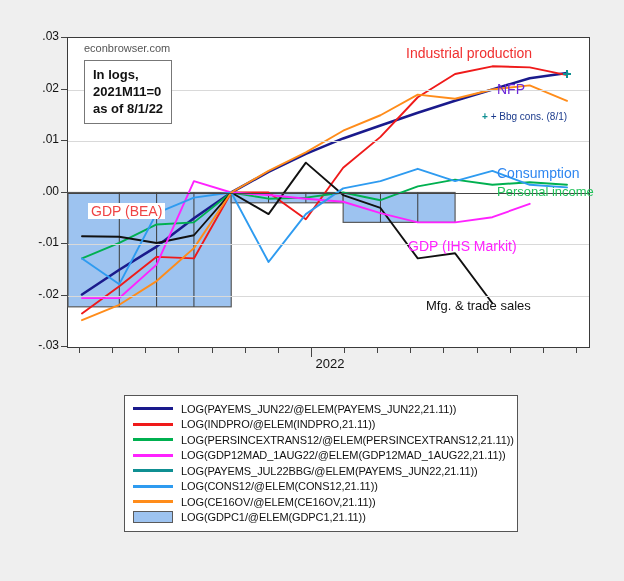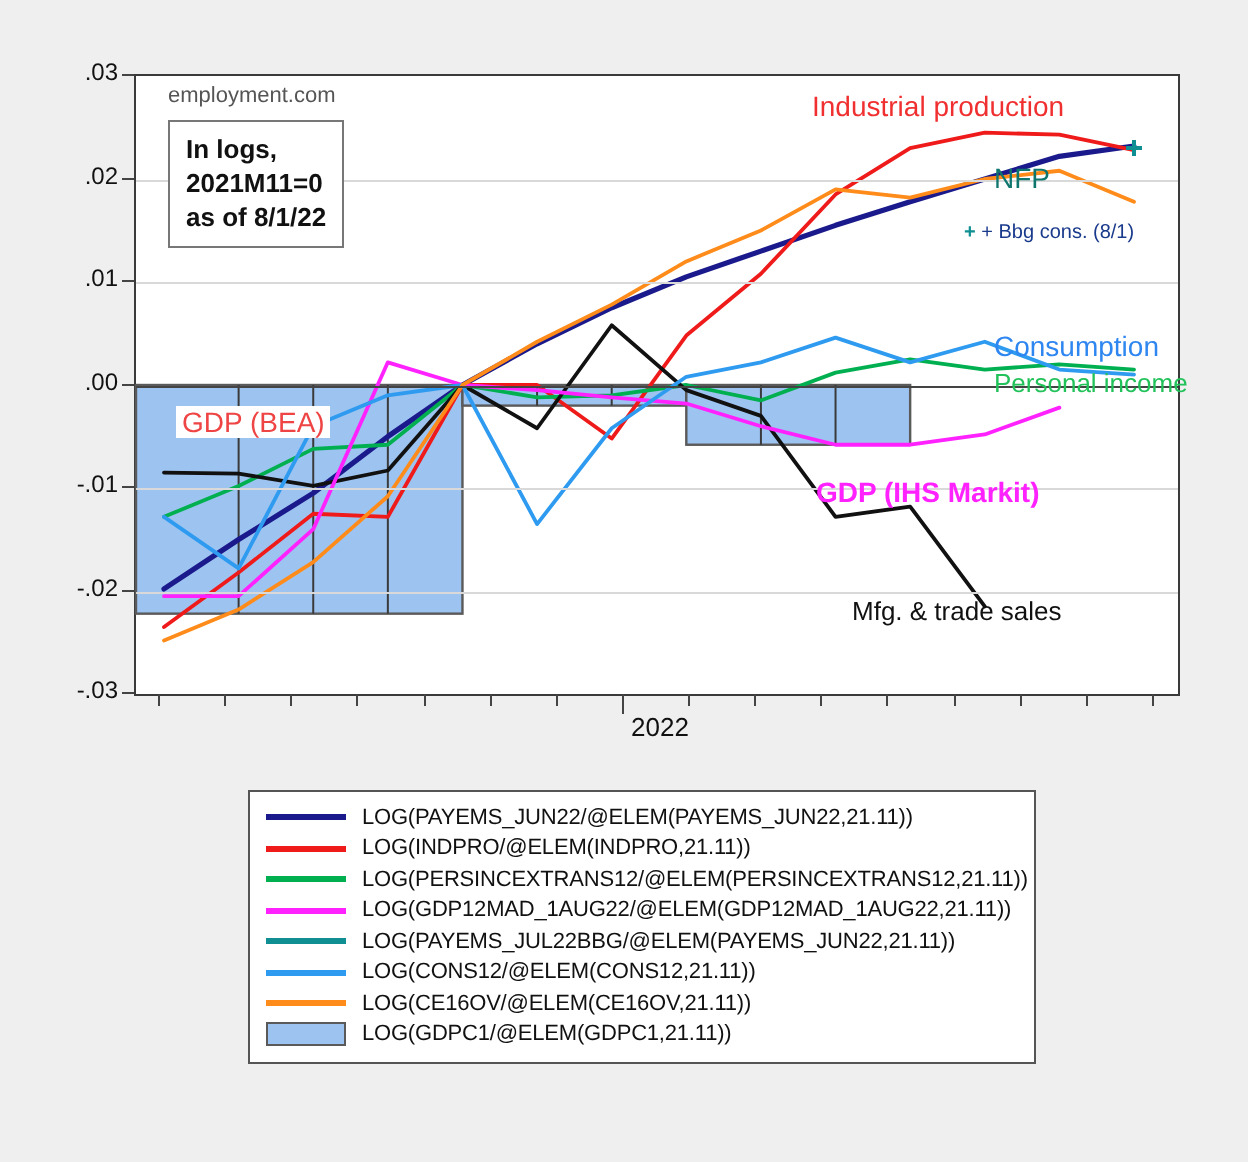--- a/index.html
+++ b/index.html
@@ -134,43 +134,43 @@
         <div class="xtickmark" style="left: 410.333px; top: 347px; bottom: auto;"></div>
         <div class="xtickmark" style="left: 443.467px; top: 347px; bottom: auto;"></div>
         <div class="xtickmark" style="left: 476.6px; top: 347px; bottom: auto;"></div>
         <div class="xtickmark" style="left: 509.733px; top: 347px; bottom: auto;"></div>
         <div class="xtickmark" style="left: 542.867px; top: 347px; bottom: auto;"></div>
         <div class="xtickmark" style="left: 576px; top: 347px; bottom: auto;"></div>
       </div>
 
     <div class="xlabel" style="left:330px;top:356px;">2022</div>
 
-    <div class="watermark" style="left:84px;top:42px;">employment.com</div>
+    <div class="watermark" style="left:84px;top:42px;">econbrowser.com</div>
 
     <div class="infobox" style="left:84px;top:60px;">
       <div>In logs,</div>
       <div>2021M11=0</div>
       <div>as of 8/1/22</div>
     </div>
 
     <div class="ann big" style="left:406px;top:45px;color:#f03030;">Industrial production</div>
 
     <div class="ann small" style="left:482px;top:65px;color:#1a3a8c;">
       <span style="color:#0f8f92;font-weight:bold;">+</span>
       <span>+ Bbg cons. (8/1)</span>
     </div>
 
-    <div class="ann big" style="left:497px;top:81px;color:#0f766e;">NFP</div>
+    <div class="ann big" style="left:497px;top:81px;color:#6d28d9;">NFP</div>
 
 
     <div class="ann big" style="left:497px;top:165px;color:#2e86f0;">Consumption</div>
 
     <div class="ann" style="left:497px;top:184px;color:#22c25a;">Personal income</div>
 
-    <div class="ann big" style="left:408px;top:238px;color:#ff22ff;font-weight:bold;"><span>GDP (IHS Markit)</span></div>
+    <div class="ann big" style="left:408px;top:238px;color:#ff22ff;"><span>GDP (IHS Markit)</span></div>
 
     <div class="ann" style="left:426px;top:297px;color:#111;text-align:center;line-height:1.38;">
       <span>Mfg. &amp; trade sales</span>
     </div>
 
     <div class="ann-boxed" style="left:88px;top:203px;color:#ef4444;">GDP (BEA)</div>
 
   </div>
 
   <div class="legend">

